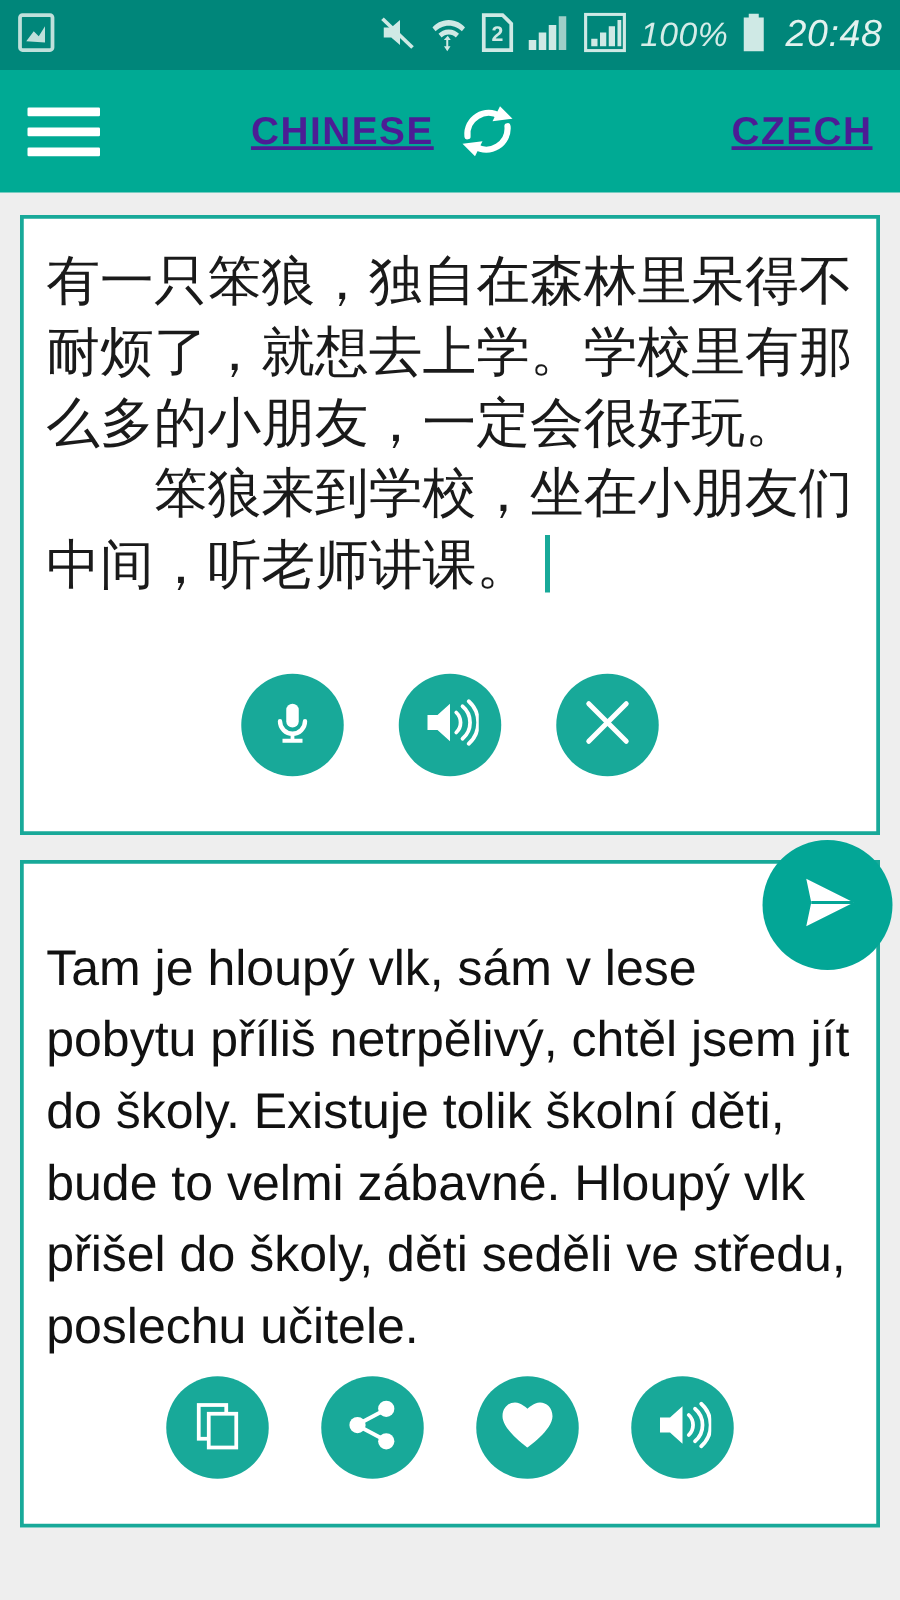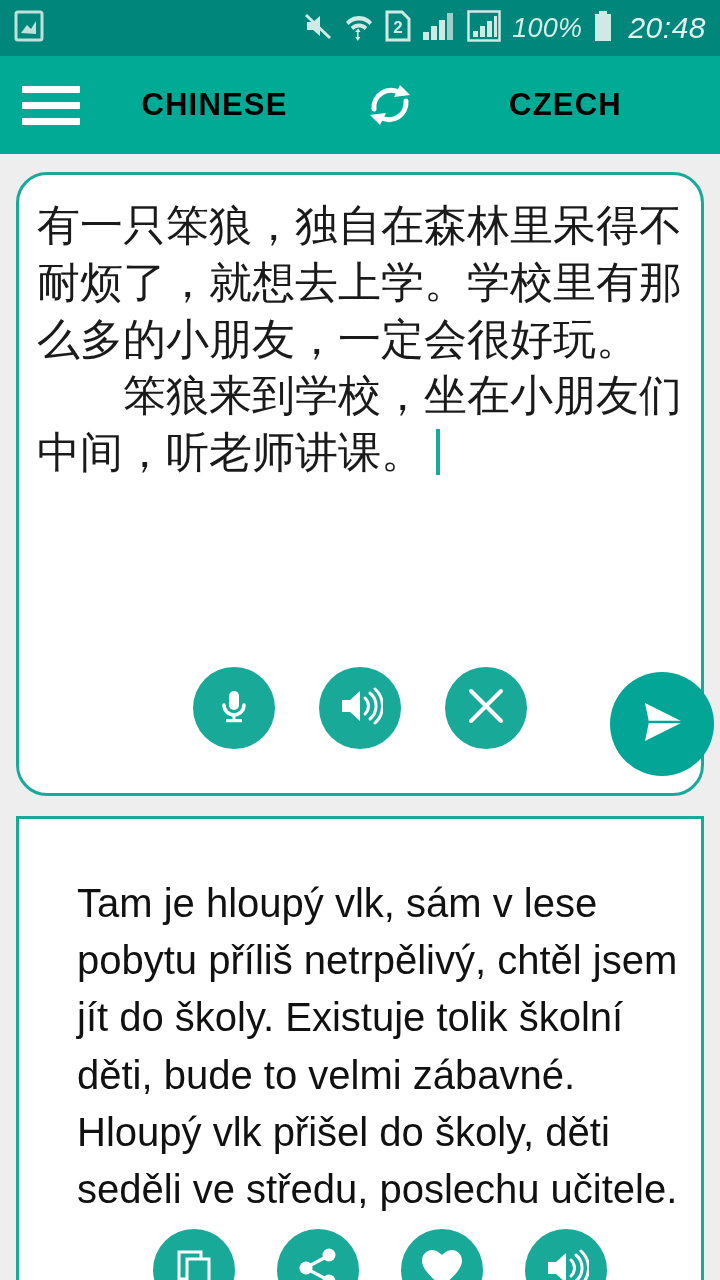--- a/index.html
+++ b/index.html
@@ -73,27 +73,28 @@
   }
   #hamburger-button span {
     display: block;
     height: 7px;
     width: 58px;
     background: #ffffff;
     border-radius: 1px;
   }
   .lang-button {
     flex: 1 1 0;
-    text-align: center;
-    color: #000000;
+    text-align: right;
+    color: #4c1d95;
     font-size: 31px;
     font-weight: bold;
     letter-spacing: 1.2px;
     cursor: pointer;
     user-select: none;
+    text-decoration: underline;
   }
   #swap-button {
     flex: 0 0 auto;
     width: 86px;
     display: flex;
     align-items: center;
     justify-content: center;
     cursor: pointer;
   }
 
@@ -107,27 +108,25 @@
 
   .card {
     background: #ffffff;
     border: 3px solid #18a999;
     box-sizing: border-box;
     position: relative;
     display: flex;
     flex-direction: column;
   }
   #source-card {
-    height: 624px;
-    border-radius: 31px;
+    height: 496px;
   }
   #target-card {
     height: 534px;
     margin-top: 20px;
-    padding-left: 40px;
   }
 
   .text-area {
     flex: 1 1 auto;
     padding: 22px 18px 0 18px;
     overflow: hidden;
   }
   #source-text {
     font-size: 43px;
     line-height: 1.32;

